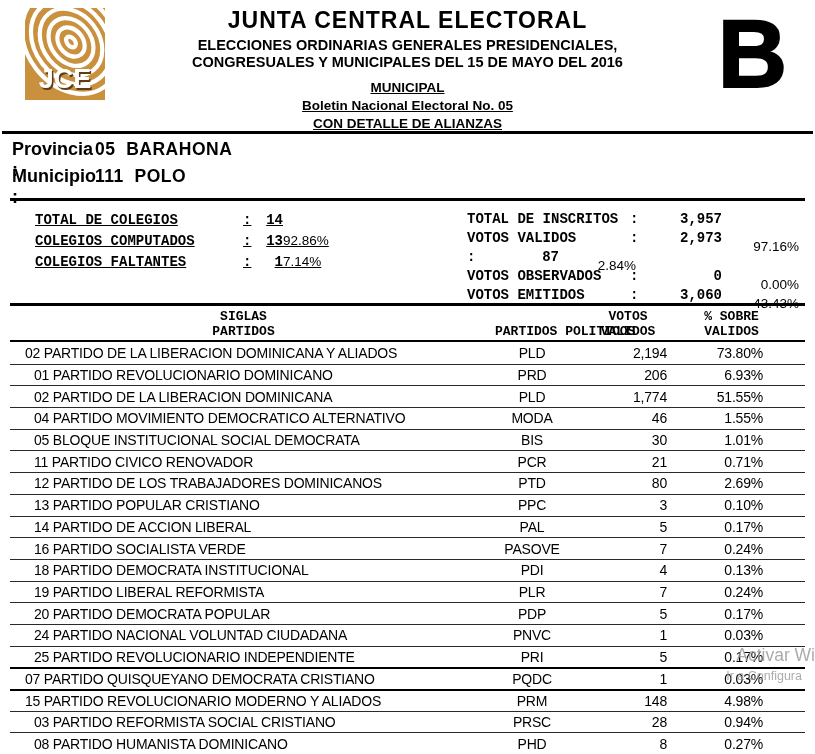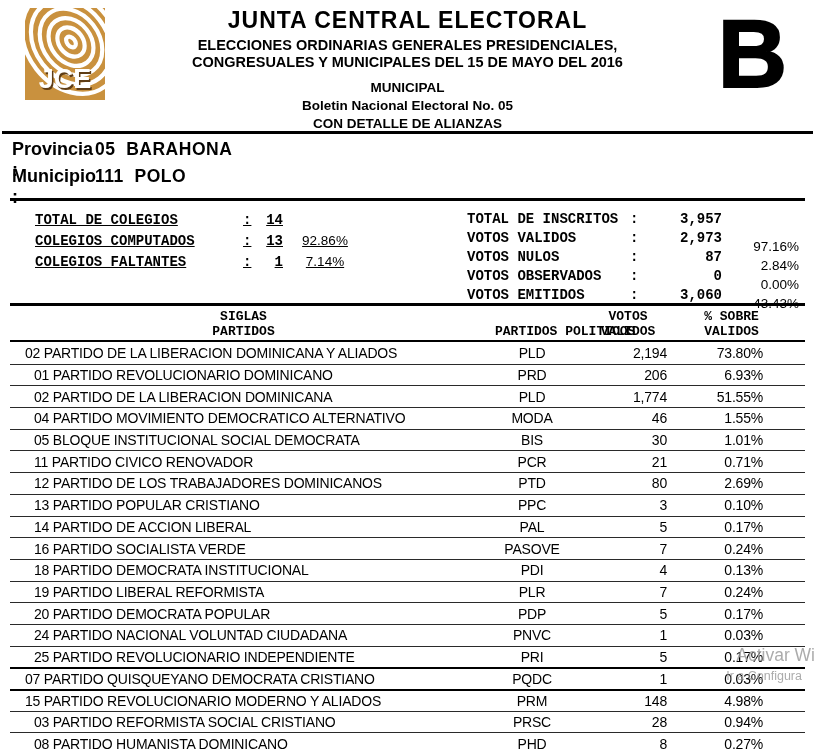--- a/index.html
+++ b/index.html
@@ -7,21 +7,21 @@
     position:relative;width:815px;height:754px;background:#ffffff;
     overflow:hidden;font-family:"Liberation Sans",sans-serif;color:#000;
     margin:0 auto;
   }
   
   .header{position:relative;height:131px;}
   .logo{position:absolute;left:25px;top:8px;width:80px;height:92px;}
   .titles{position:absolute;left:120px;right:120px;top:0;text-align:center;}
   .t-org{font-size:23px;font-weight:bold;letter-spacing:1px;margin-top:7px;}
   .t-sub{font-size:14.5px;font-weight:bold;margin-top:3px;line-height:17px;}
-  .t-small{font-size:13.5px;font-weight:bold;line-height:16px;margin-top:2px;}
+  .t-small{font-size:13.5px;font-weight:bold;line-height:16px;margin-top:2px;text-decoration:underline;}
   .t-small.first{margin-top:9px;}
   .page-letter{
     position:absolute;right:28px;top:8px;font-size:96px;font-weight:bold;
     line-height:92px;-webkit-text-stroke:2px #000;
   }
   .rule{height:3px;background:#000;margin:0 2px;}
   .rule2{height:3px;background:#000;margin:0 10px;}
   
   .loc{height:59px;padding:5px 0 0 12px;}
   .loc-row{display:flex;align-items:baseline;height:27px;}
@@ -31,21 +31,21 @@
   .stats{height:102px;display:flex;padding:8px 0 0 35px;box-sizing:border-box;}
   .stat-block{font-family:"Liberation Mono","DejaVu Sans Mono",monospace;
     font-size:14px;font-weight:bold;}
   .stat-block.left{width:332px;margin-right:100px;text-decoration:underline;}
   .stat-block.left .stat-line{height:21px;}
   .stat-block.right .stat-line{height:19px;}
   .stat-line{display:flex;align-items:center;white-space:pre;}
   .left  .sl-label{width:208px;}
   .left  .sl-colon{width:12px;}
   .left  .sl-value{width:28px;text-align:right;}
-  .left  .sl-pct{width:84px;text-align:center;}
+  .left  .sl-pct{width:84px;text-align:left;}
   .right .sl-label{width:163px;}
   .right .sl-colon{width:12px;}
   .right .sl-value{width:80px;text-align:right;}
   .right .sl-pct{width:77px;text-align:right;margin-top:17px;}
   .sl-pct{font-family:"Liberation Sans",sans-serif;font-weight:normal;font-size:13.5px;}
   
   .table{margin:0 10px;border-top:3px solid #000;border-bottom:2.5px solid #000;}
   .thead{
     display:grid;grid-template-columns:1fr 110px 82px 97px;
     border-bottom:2.5px solid #000;height:36px;box-sizing:border-box;
@@ -164,21 +164,20 @@
   </div>
 
   <div class="stat-line">
     <span class="sl-label">VOTOS VALIDOS</span>
     <span class="sl-colon">:</span>
     <span class="sl-value">2,973</span>
     <span class="sl-pct">97.16%</span>
   </div>
 
   <div class="stat-line">
-    <span class="sl-label">VOTOS NULOS</span>
     <span class="sl-colon">:</span>
     <span class="sl-value">87</span>
     <span class="sl-pct">2.84%</span>
   </div>
 
   <div class="stat-line">
     <span class="sl-label">VOTOS OBSERVADOS</span>
     <span class="sl-colon">:</span>
     <span class="sl-value">0</span>
     <span class="sl-pct">0.00%</span>

